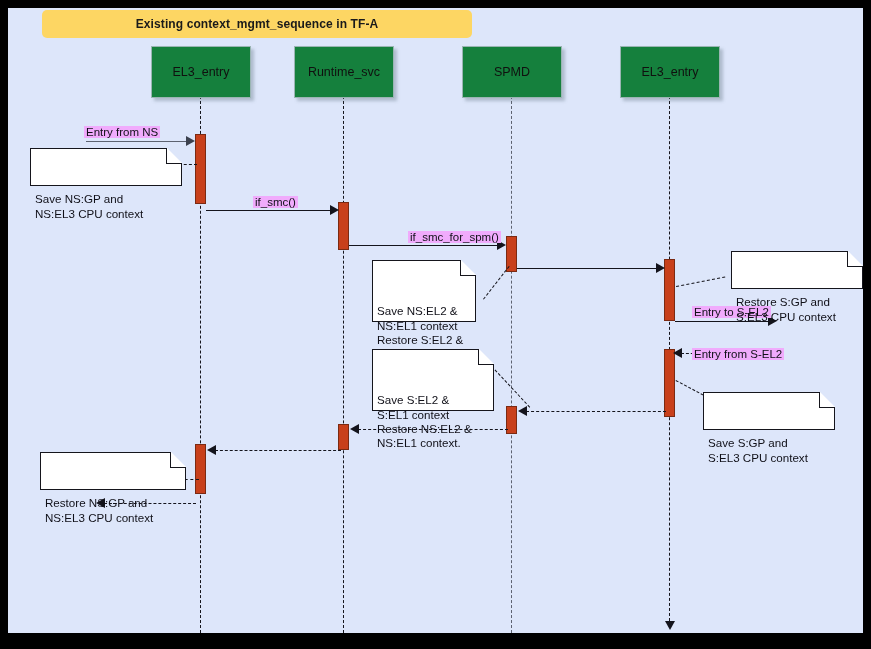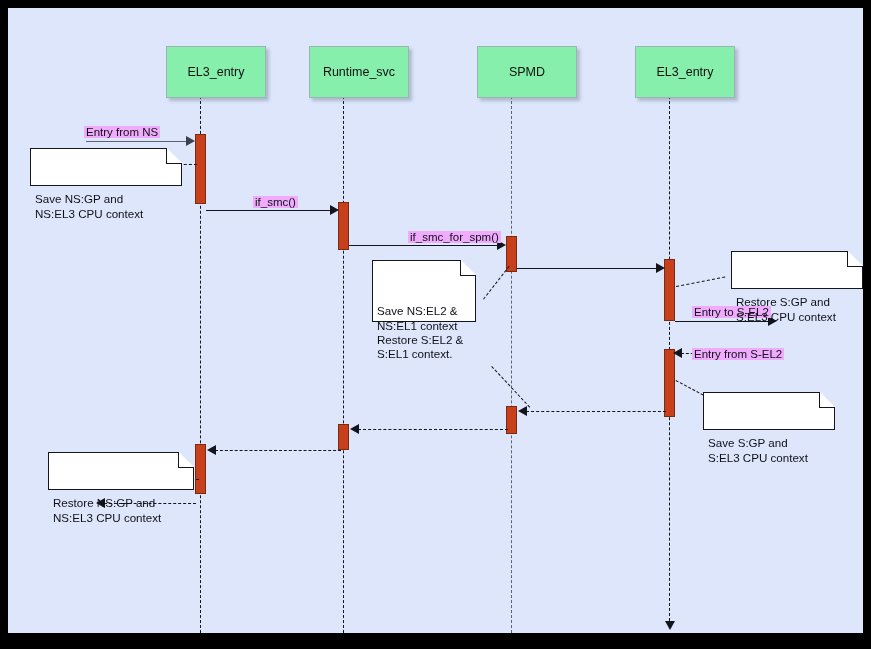--- a/index.html
+++ b/index.html
@@ -45,30 +45,29 @@
     font-size: 12px;
     font-weight: bold;
     color: #1a1a1a;
     letter-spacing: 0.1px;
   }
   
   .participant {
     position: absolute;
     width: 100px;
     height: 52px;
-    background: #86efac;
+    background: #15803d;
     border: 1px solid #9ab5b3;
     box-shadow: 3px 3px 3px rgba(90,110,120,0.35);
     display: flex;
     align-items: center;
     justify-content: center;
     font-size: 12.5px;
     color: #10100f;
     box-sizing: border-box;
-    margin-left: 15px;
   }
   
   .lifeline {
     position: absolute;
     width: 0;
     border-left: 1.5px dashed #15151c;
   }
   .lifeline.gray { border-left-color: #5d6270; }
   
   .activation {
@@ -151,20 +150,21 @@
     border-top: 1.2px dashed #15151c;
     transform-origin: 0 0;
   }
 </style>
 </head>
 <body>
 
 <div id="frame">
   <div id="canvas">
 
+    <div id="title-banner">Existing context_mgmt_sequence in TF-A</div>
 
     <div class="lifeline" style="left:192px; top:88px; height:537px;"></div>
     <div class="lifeline" style="left:335px; top:88px; height:537px;"></div>
     <div class="lifeline gray" style="left:503px; top:88px; height:537px;"></div>
     <div class="lifeline" style="left:661px; top:88px; height:525px;"></div>
     <div class="arrowhead down" style="left:657px; top:613px;"></div>
 
     <div class="participant" style="left:143px; top:38px;">
       <span>EL3_entry</span>
     </div>
@@ -239,29 +239,36 @@
     </div>
 
     <div class="note-anchor" style="left:668px; top:278px; width:50px; transform:rotate(-11deg);"></div>
     <div class="note" style="left:723px; top:243px; width:132px; height:38px;">
       <span class="fold"></span>
       <span>Restore S:GP and
 S:EL3 CPU context</span>
     </div>
 
     <div class="note-anchor" style="left:484px; top:358px; width:56px; transform:rotate(47deg);"></div>
+    <div class="note" style="left:364px; top:341px; width:122px; height:62px;">
+      <span class="fold"></span>
+      <span>Save S:EL2 &amp;
+S:EL1 context
+Restore NS:EL2 &amp;
+NS:EL1 context.</span>
+    </div>
 
     <div class="note-anchor" style="left:668px; top:372px; width:36px; transform:rotate(28deg);"></div>
     <div class="note" style="left:695px; top:384px; width:132px; height:38px;">
       <span class="fold"></span>
       <span>Save S:GP and
 S:EL3 CPU context</span>
     </div>
 
     <div class="note-anchor" style="left:171px; top:471px; width:20px;"></div>
-    <div class="note" style="left:32px; top:444px; width:146px; height:38px;margin-left:8px;">
+    <div class="note" style="left:32px; top:444px; width:146px; height:38px;">
       <span class="fold"></span>
       <span>Restore NS:GP and
 NS:EL3 CPU context</span>
     </div>
 
   </div>
 </div>
 
 </body></html>

